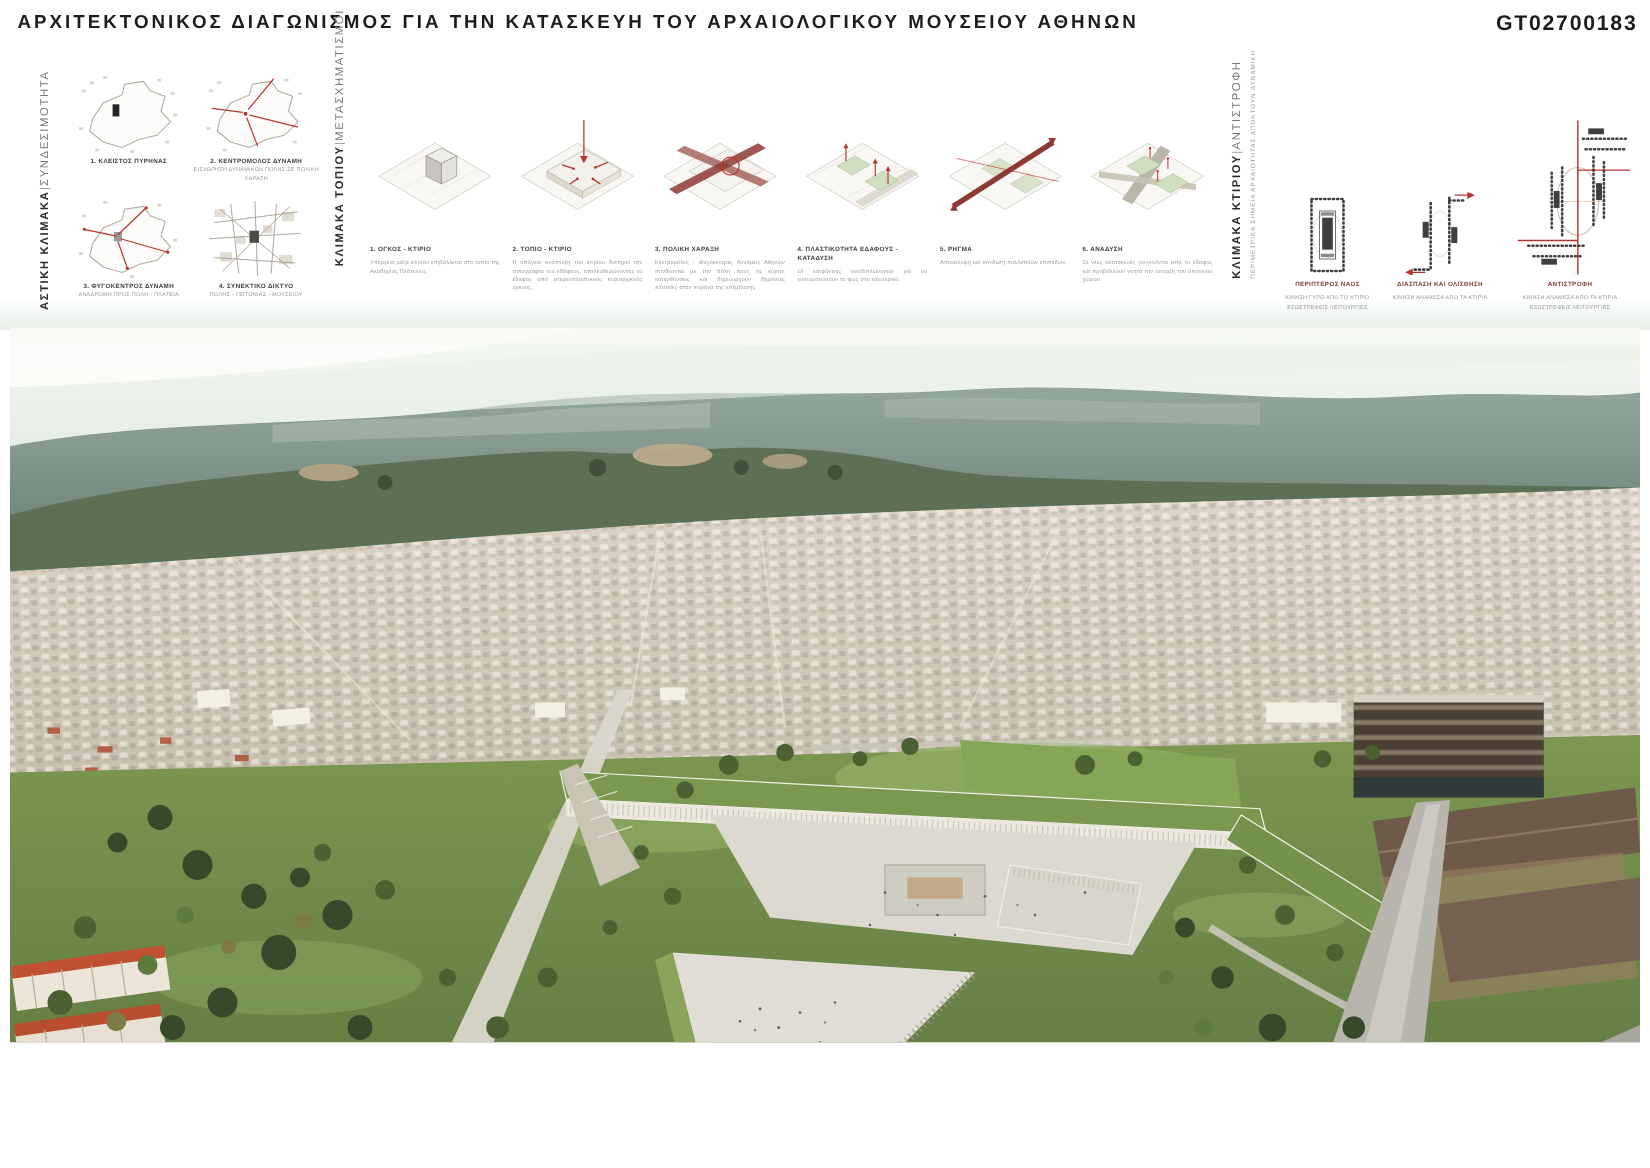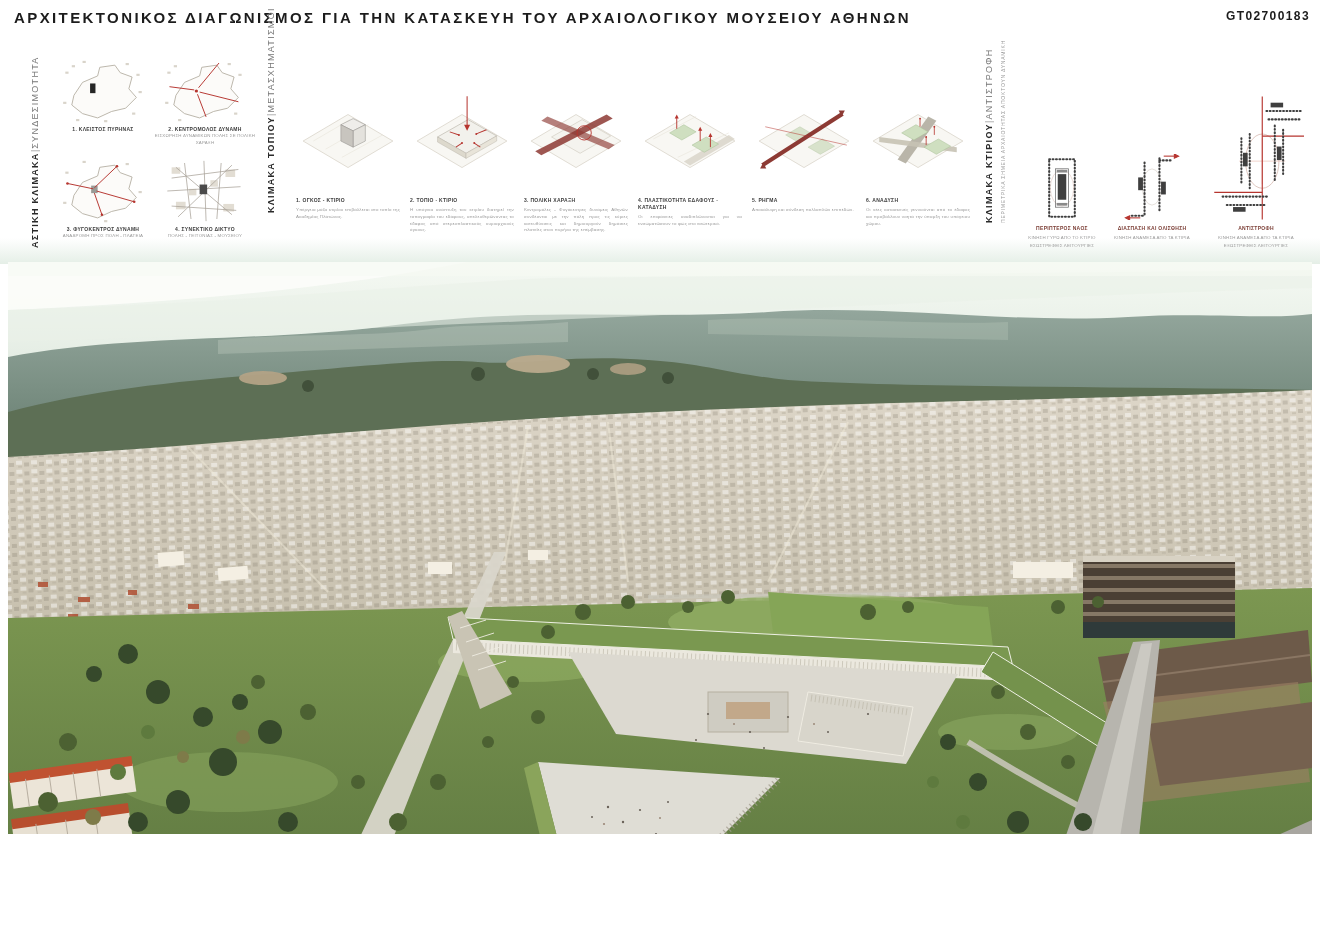--- a/index.html
+++ b/index.html
@@ -1,21 +1,21 @@
 <!DOCTYPE html>
 <html><head>
 <meta charset="utf-8">
 <style>
   html,body{margin:0;padding:0;background:#ffffff;}
   .board{position:relative;width:1320px;height:834px;background:#ffffff;overflow:hidden;
          font-family:"Liberation Sans",sans-serif;color:#1d1d1d;}
   
   .hdr-title{position:absolute;left:14px;top:9px;font-size:15px;font-weight:bold;
              letter-spacing:2.4px;white-space:nowrap;color:#1c1c1c;}
-  .hdr-code{position:absolute;right:10px;top:9px;font-size:12px;font-weight:bold;
+  .hdr-code{position:absolute;right:10px;top:9px;font-size:17px;font-weight:bold;
             letter-spacing:1.4px;color:#1c1c1c;}
   
   .vlabel{position:absolute;writing-mode:vertical-rl;transform:rotate(180deg);
           font-size:9px;letter-spacing:1.3px;white-space:nowrap;color:#2a2a2a;}
   .vlabel b{font-weight:bold;}
   .vlabel .sep{color:#9a9a9a;margin:0 1px;font-weight:normal;}
   .vlabel .light{color:#777;font-weight:normal;}
   .vlabel-sub{position:absolute;writing-mode:vertical-rl;transform:rotate(180deg);
               font-size:5px;letter-spacing:.8px;white-space:nowrap;color:#9a9a9a;}
   

